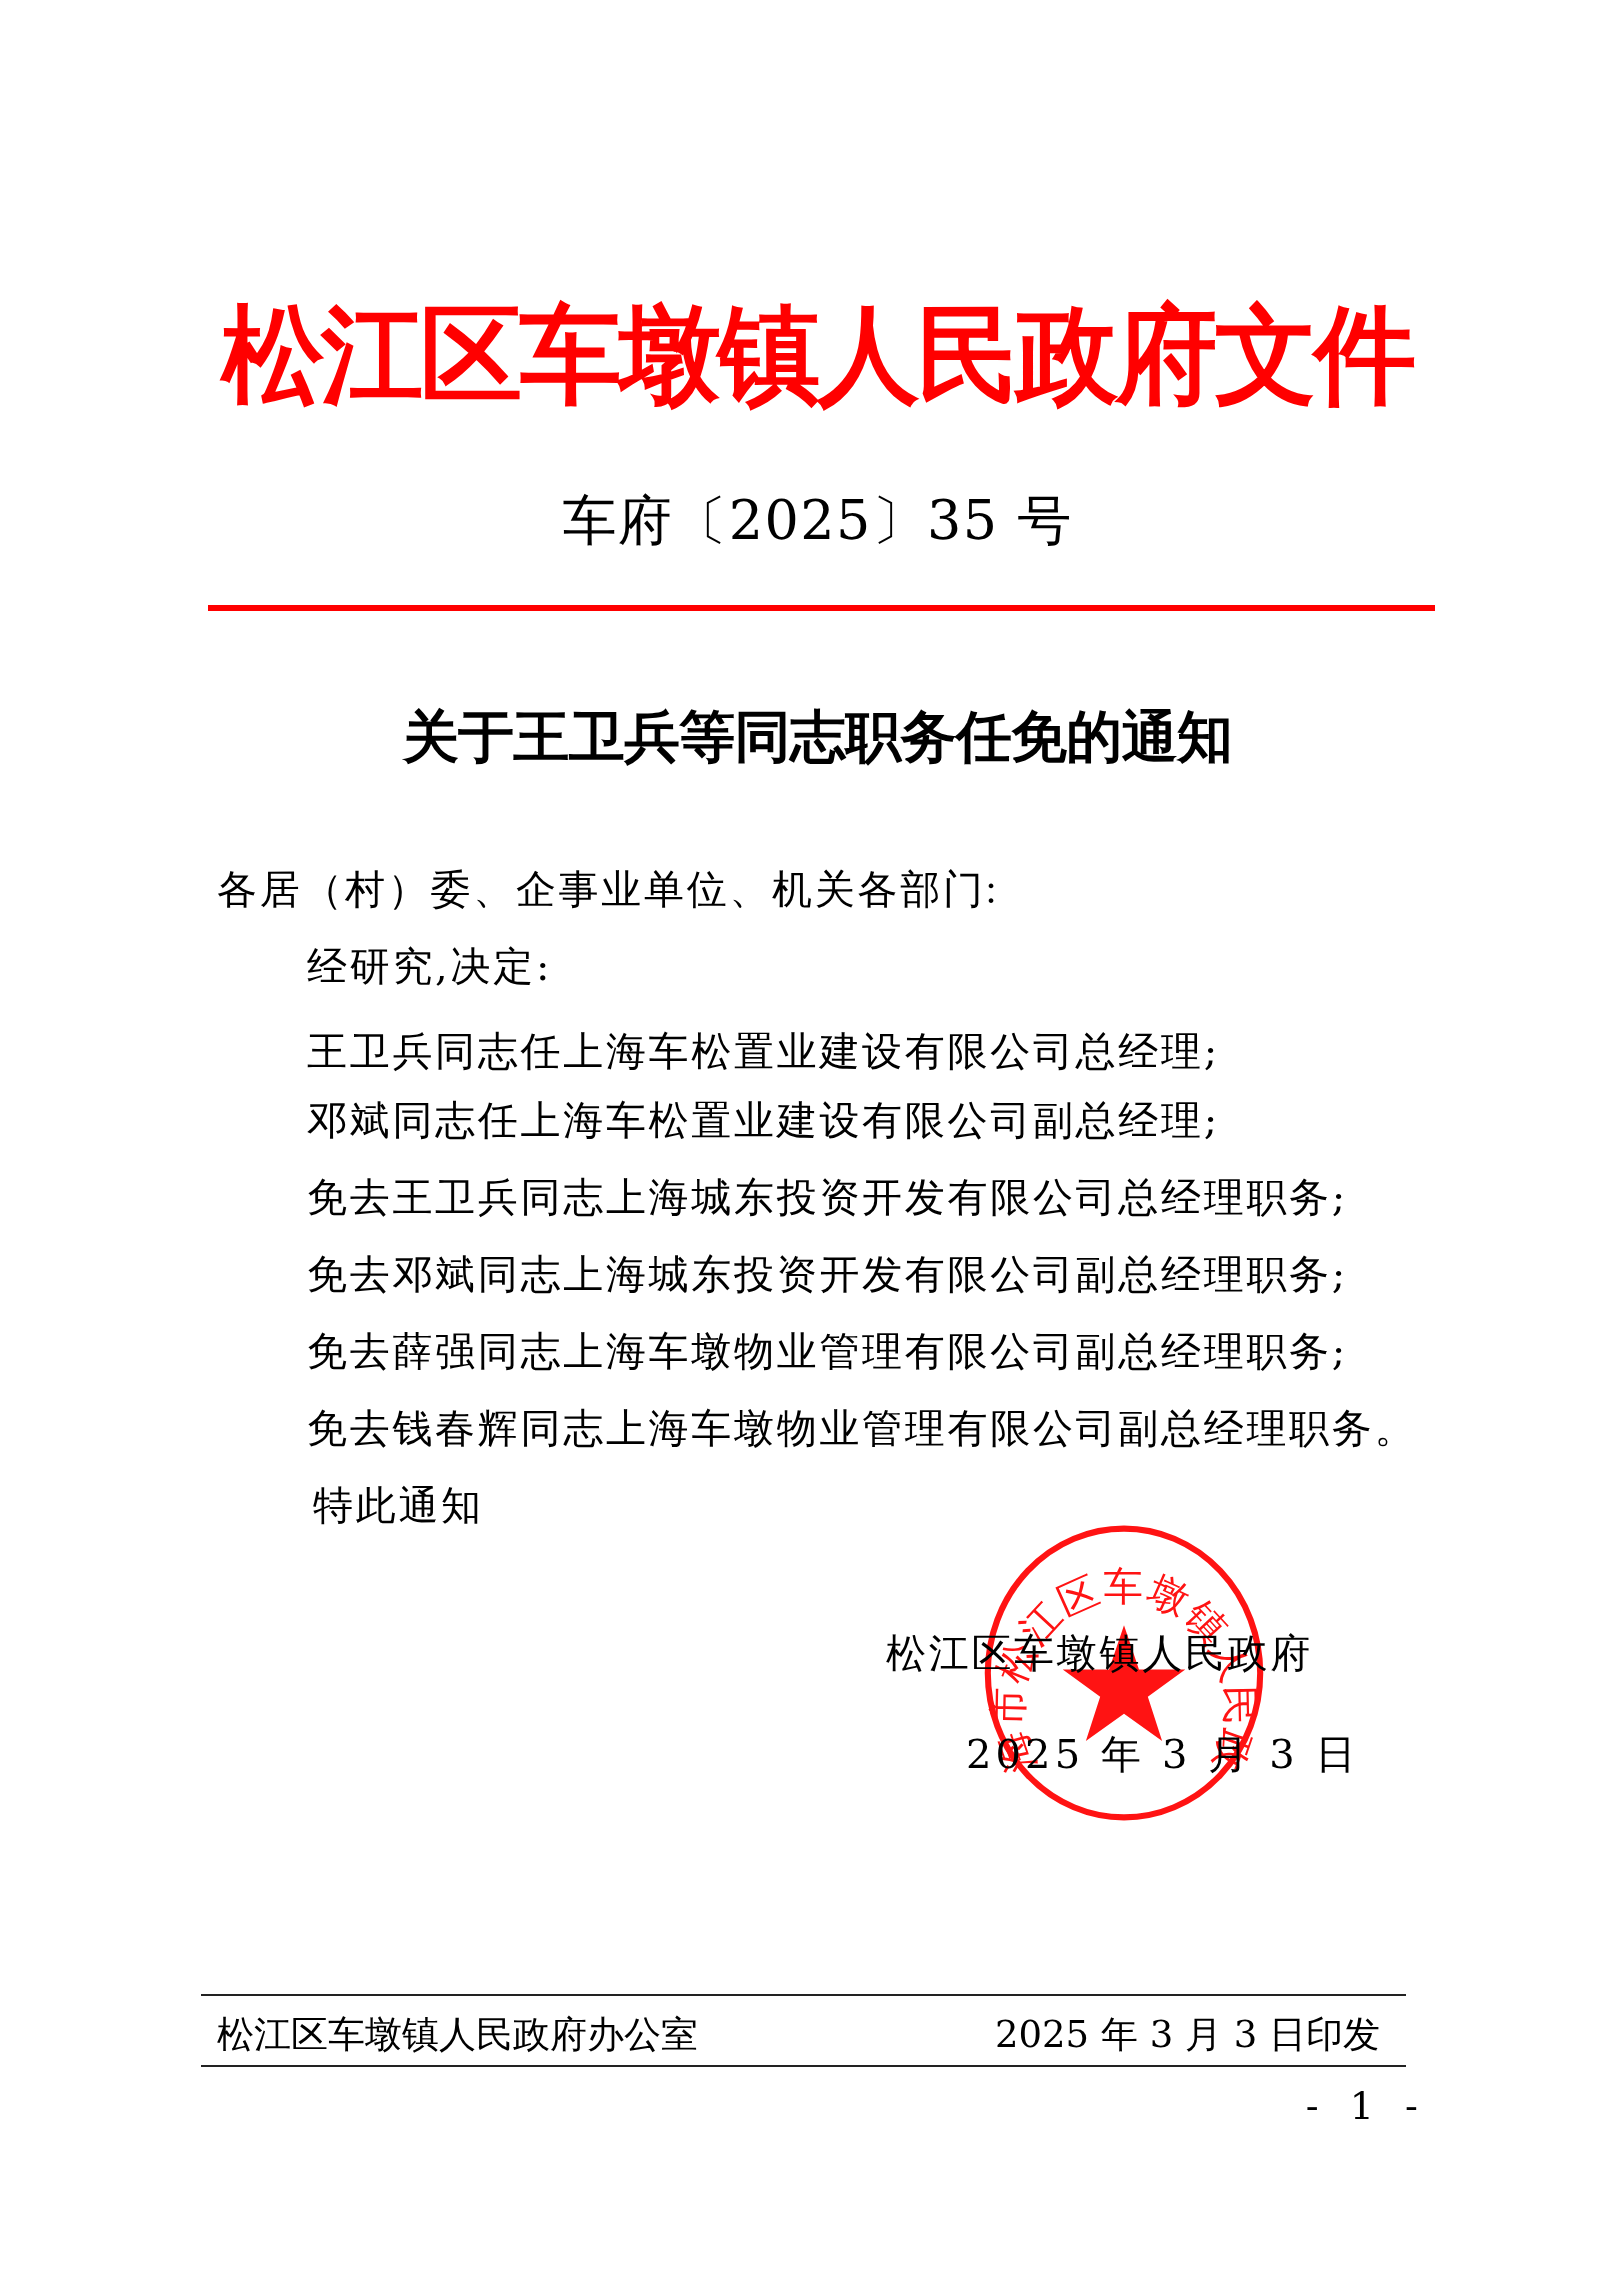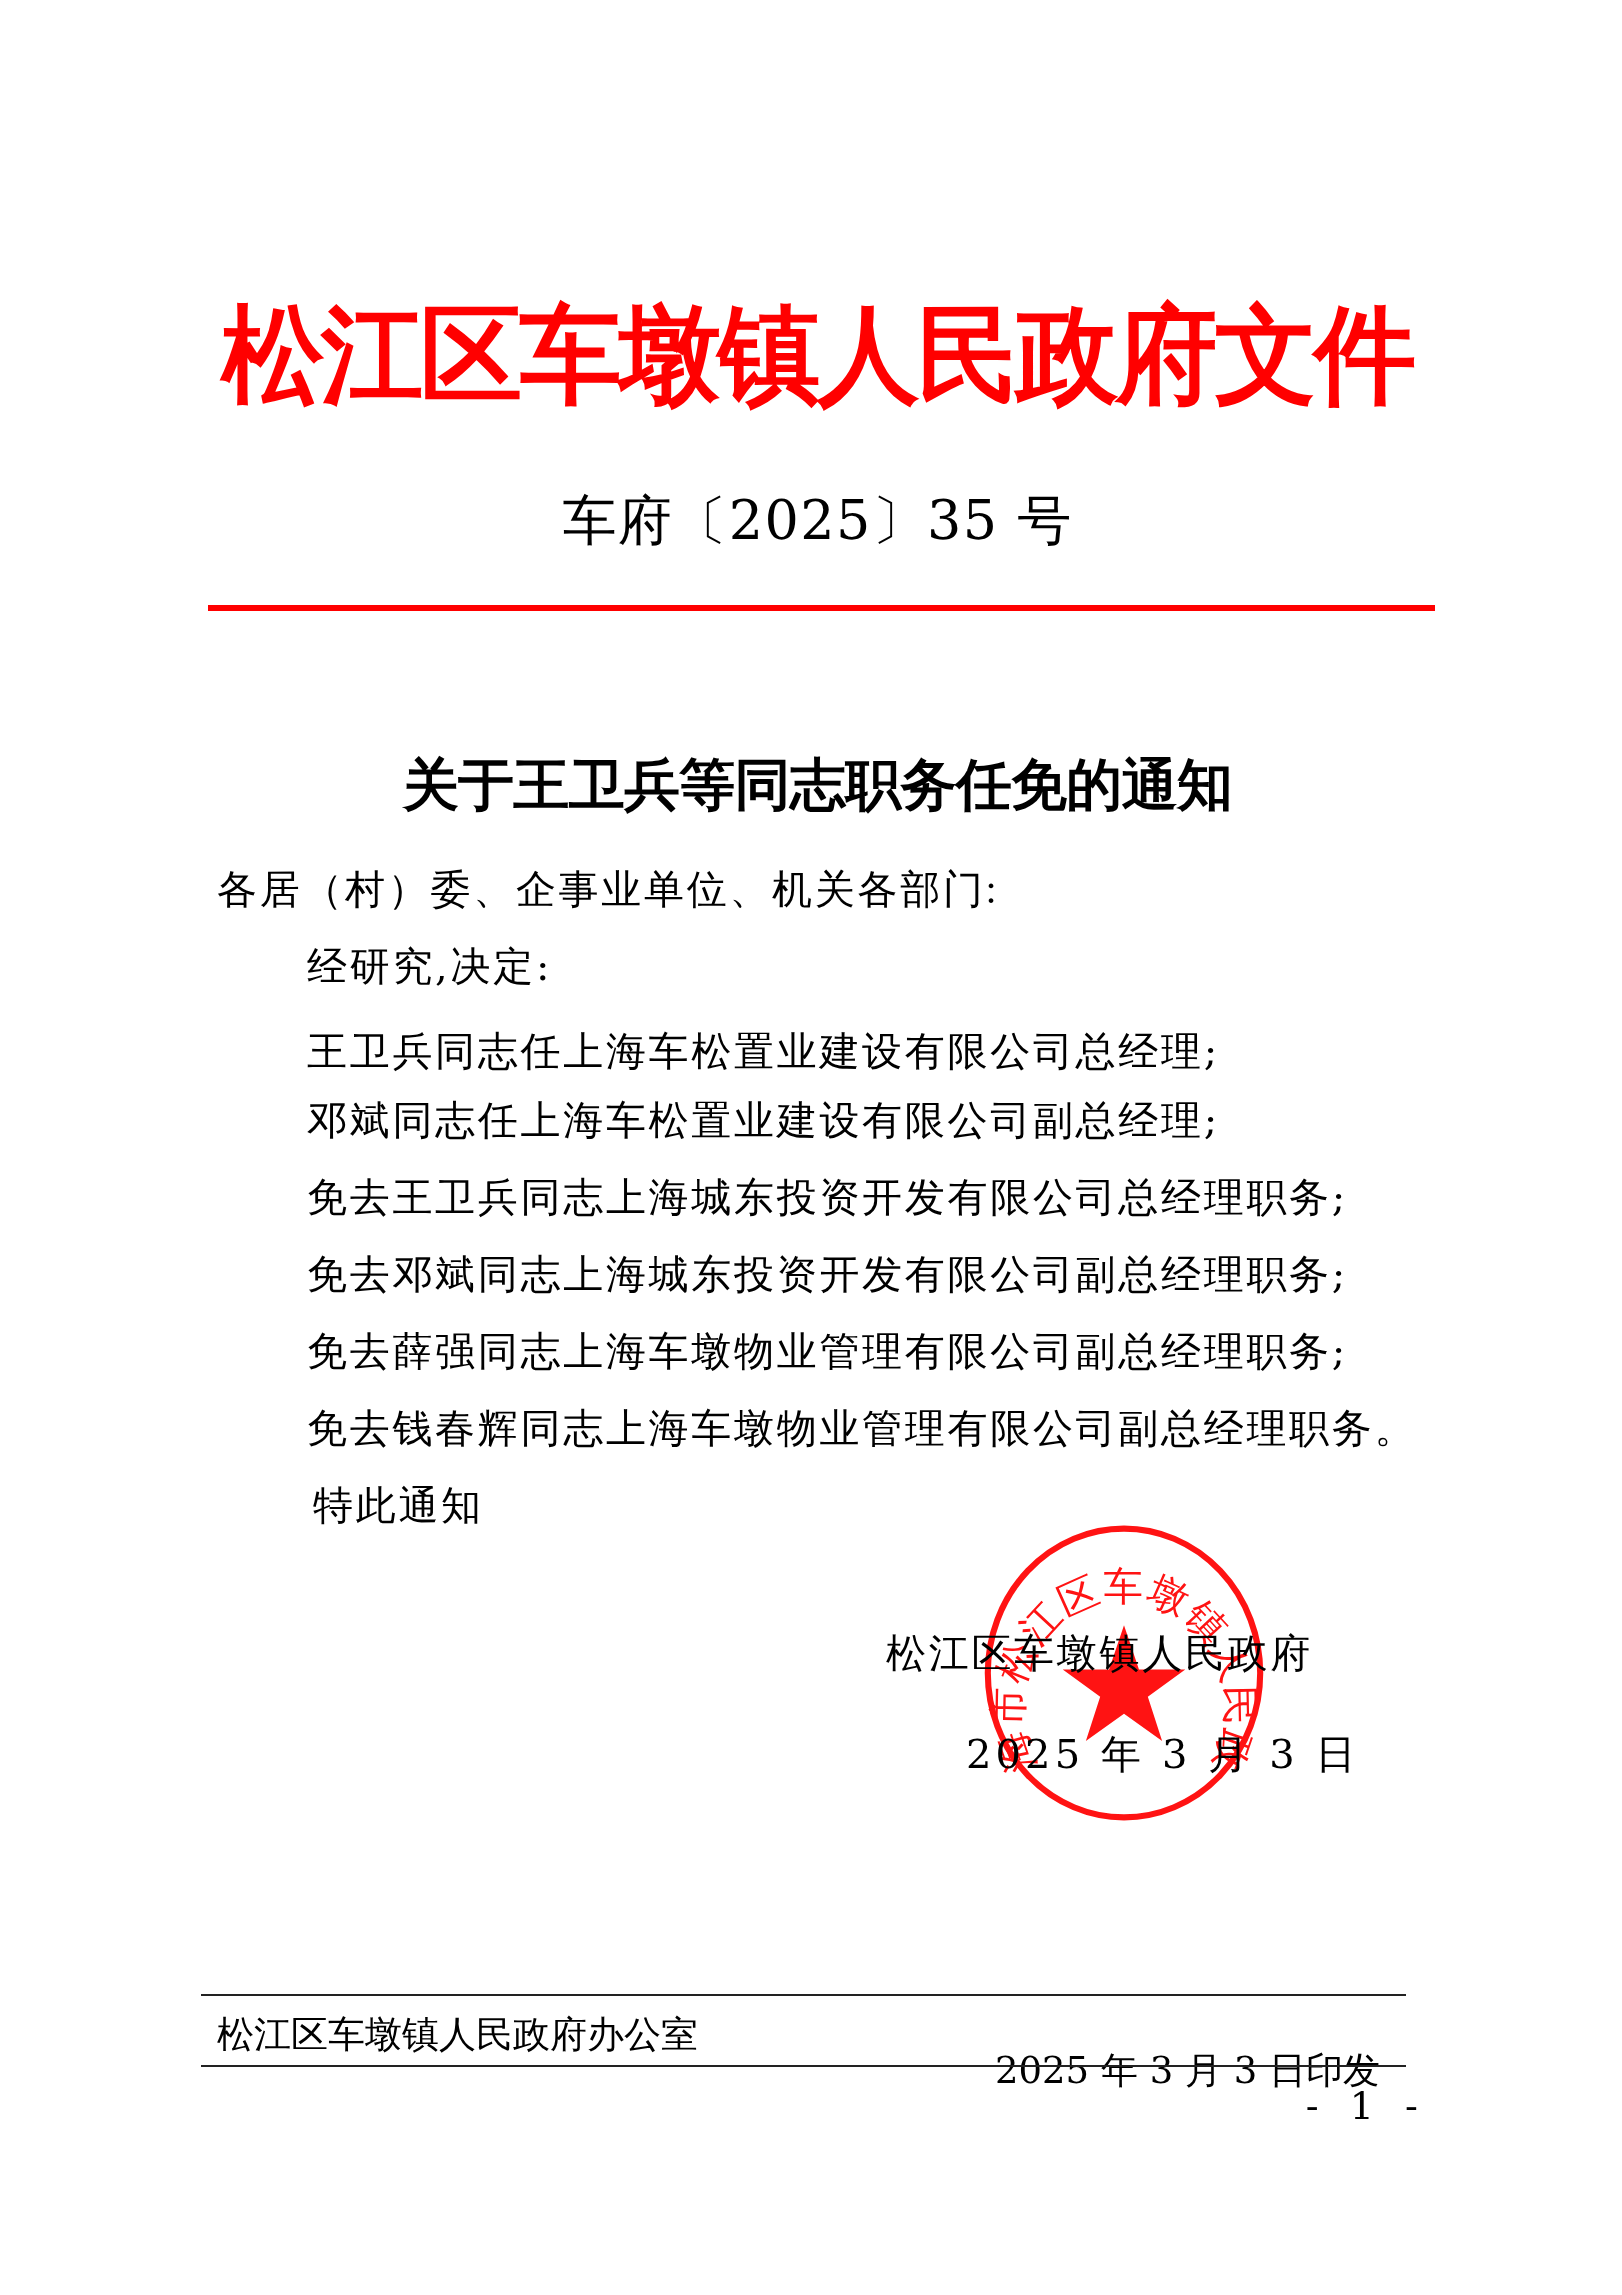--- a/index.html
+++ b/index.html
@@ -15,41 +15,41 @@
   }
   .doc-number {
     left: 204px; top: 487px; width: 1227px; height: 68px;
     text-align: center; font-size: 54px; line-height: 68px; white-space: nowrap;
     letter-spacing: 1.4px;
   }
   .red-rule { left: 208px; top: 605px; width: 1227px; height: 5.5px; background: #ff0000; }
   .subtitle {
     left: 204px; top: 695px; width: 1227px; height: 82px;
     text-align: center; font-size: 56px; font-weight: bold; line-height: 82px;
-    white-space: nowrap; letter-spacing: -0.7px; margin-top: 48px;
+    white-space: nowrap; letter-spacing: -0.7px;
   }
   .body-line {
     font-size: 40px; line-height: 55px; height: 55px; white-space: nowrap;
     letter-spacing: 2.7px;
   }
   .signature {
     left: 886px; top: 1626px; width: 477px; height: 55px;
     font-size: 40px; line-height: 55px; white-space: nowrap; letter-spacing: 2.7px;
   }
   .sign-date {
     left: 966px; top: 1707px; width: 409px; height: 55px;
     font-size: 40px; line-height: 55px; white-space: nowrap; letter-spacing: 4.1px; margin-top: 20px;
   }
   .seal { left: 981px; top: 1523px; width: 286px; height: 300px; opacity: 0.92; }
   .footer-rule { left: 201px; width: 1205px; height: 2px; background: #222; }
   .footer-left {
     left: 217px; top: 2011px; height: 48px; font-size: 37px; line-height: 48px; white-space: nowrap;
   }
   .footer-right {
-    left: 995px; top: 2011px; height: 48px; font-size: 37px; line-height: 48px; white-space: nowrap; margin-top: 36px;
+    left: 995px; top: 2011px; height: 48px; font-size: 37px; line-height: 48px; white-space: nowrap;
   }
   .page-number {
     left: 1305px; top: 2079px; width: 123px; height: 55px;
     font-size: 38px; line-height: 55px; text-align: center; white-space: nowrap; letter-spacing: 9.5px;
   }
 </style>
 </head>
 <body>
 
 <div class="abs red-title">松江区车墩镇人民政府文件</div>

